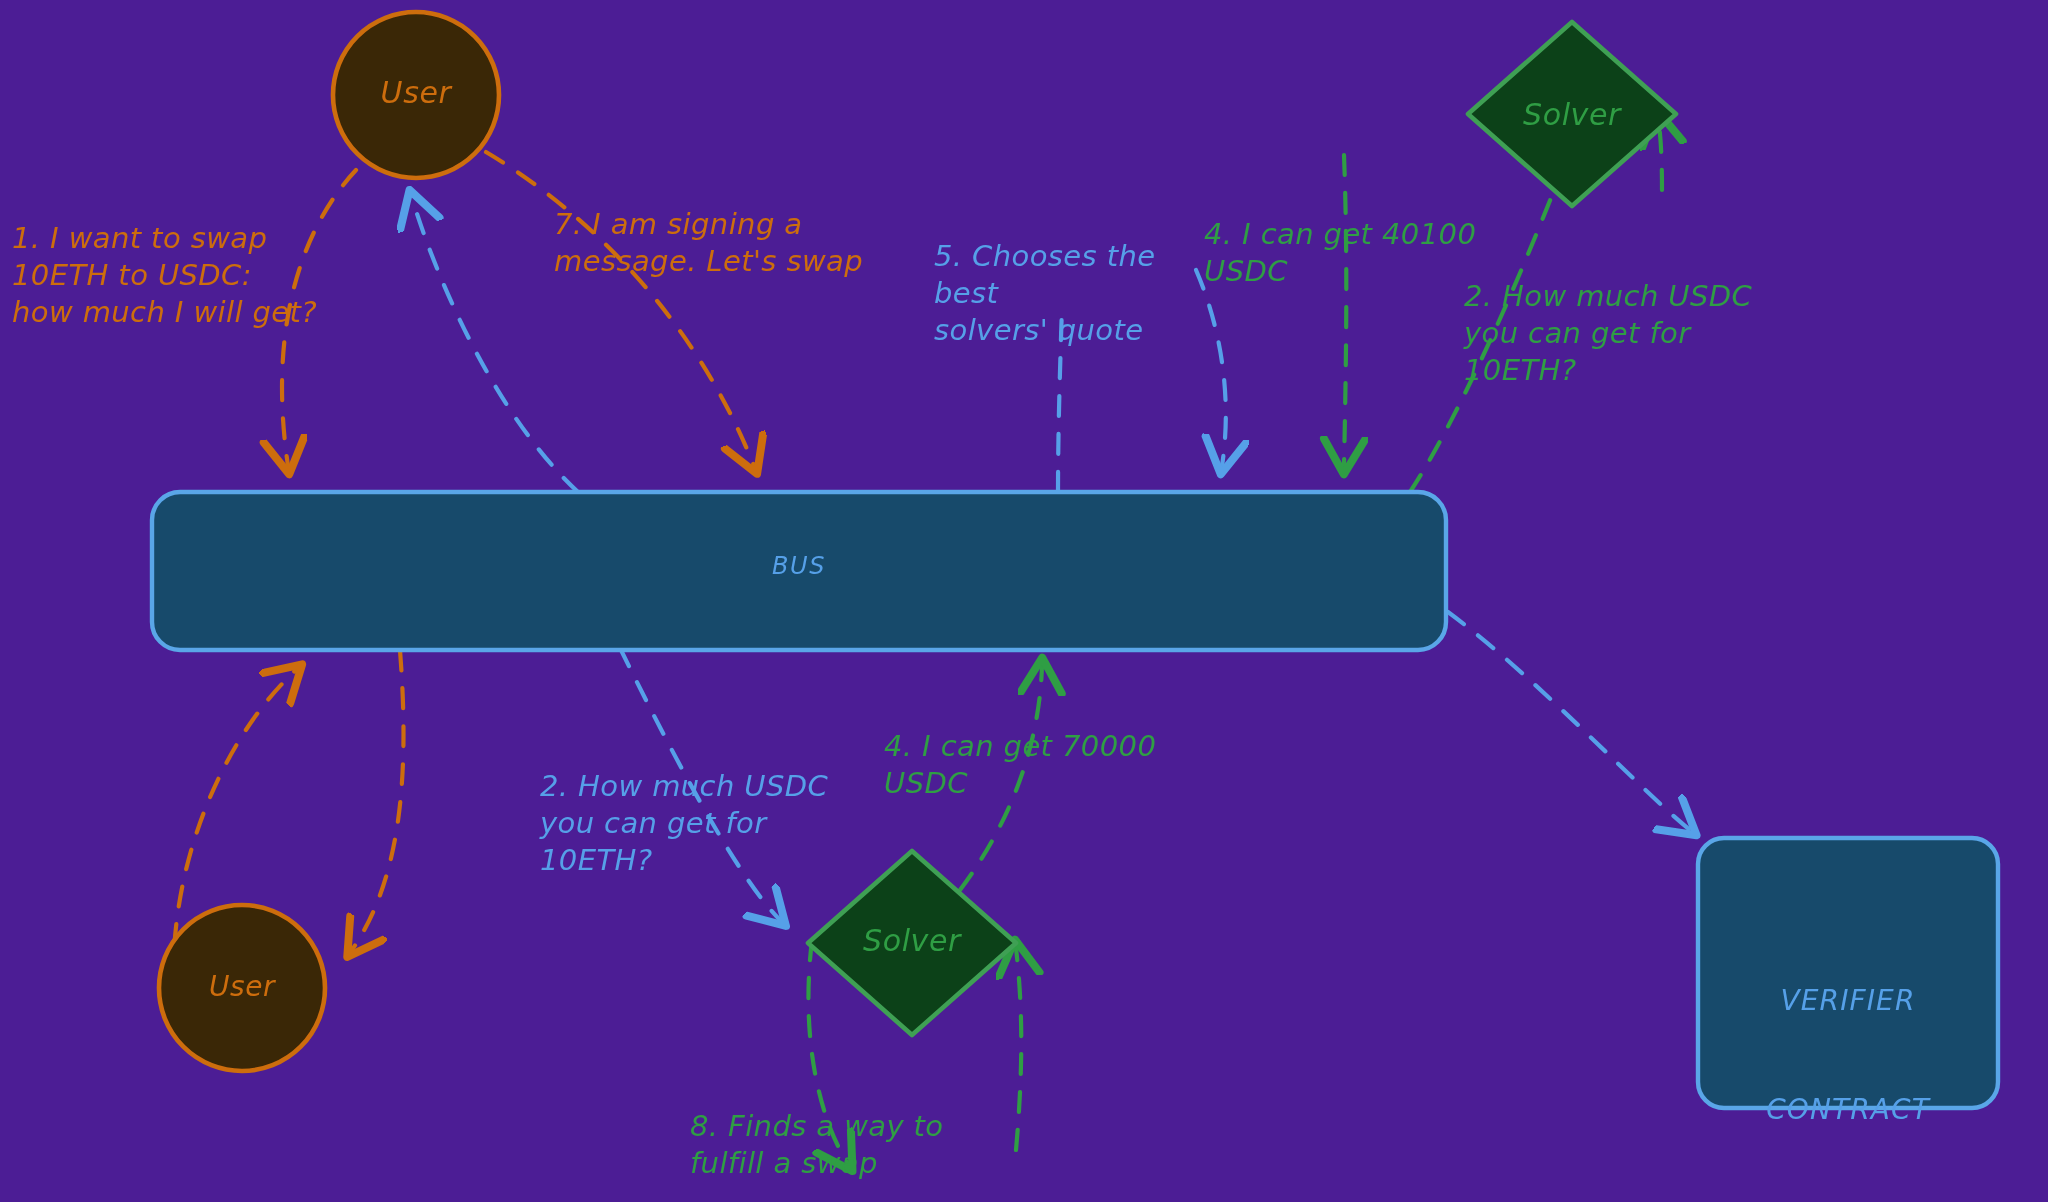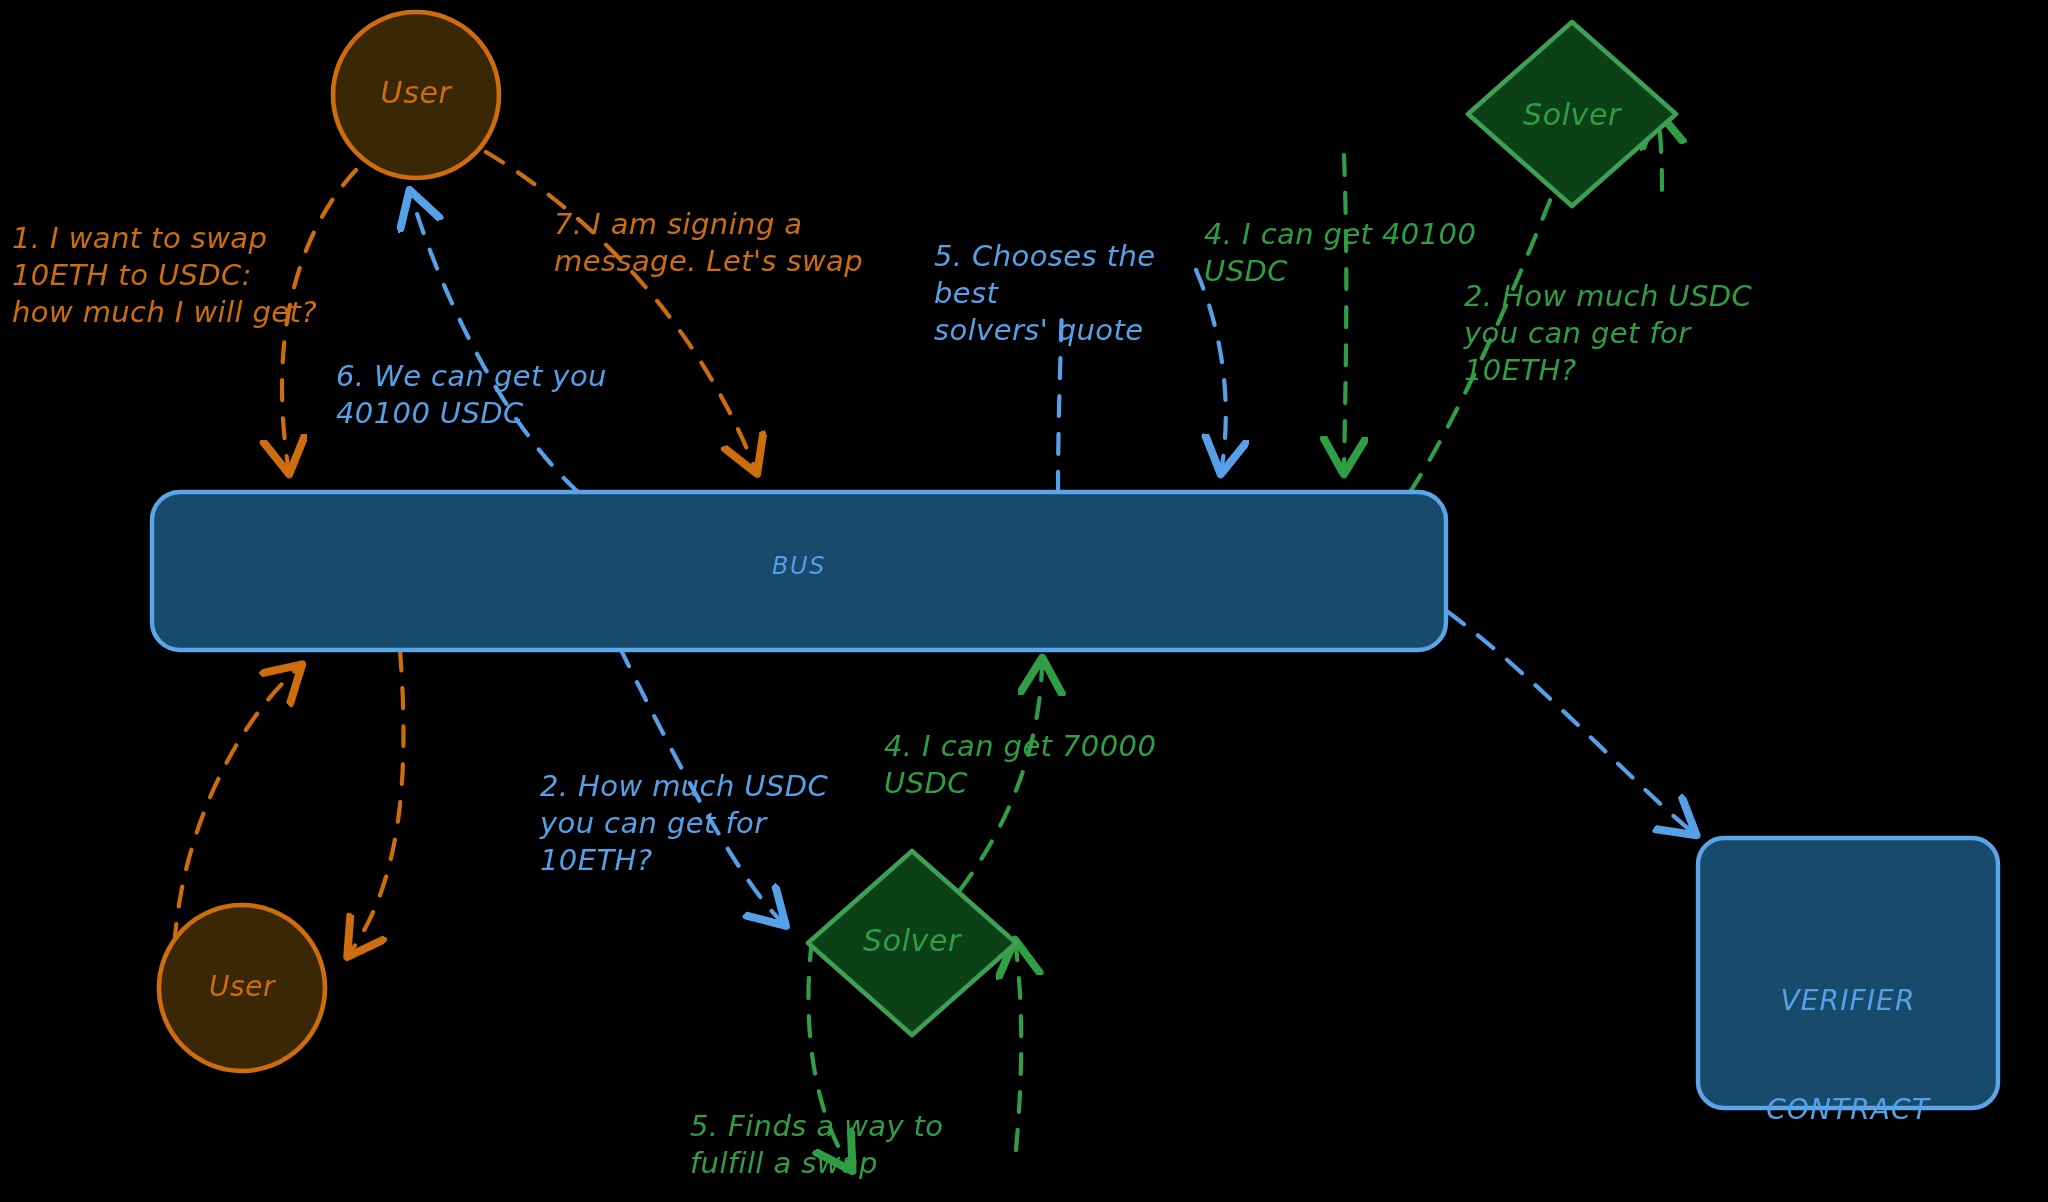--- a/index.html
+++ b/index.html
@@ -4,21 +4,21 @@
 <style>
   html, body {
     margin: 0;
     padding: 0;
     background: #121212;
   }
   #stage {
     position: relative;
     width: 2048px;
     height: 1202px;
-    background: #000000;
+    background: #4c1d95;
     overflow: hidden;
     font-family: "DejaVu Sans", sans-serif;
   }
   svg.layer {
     position: absolute;
     left: 0; top: 0;
     width: 2048px;
     height: 1202px;
   }
   .edge-label {
@@ -133,22 +133,20 @@
   <div class="node-label lbl-blue" style="left:1706px; top:910px; width:284px; font-size:28px; font-variant:small-caps; letter-spacing:1.1px;">
     <div>VERIFIER</div>
     <div>CONTRACT</div>
     <div style="font-variant:normal; letter-spacing:0.3px;">(intents.near)</div>
   </div>
 
   <div class="edge-label lbl-orange" style="left:12px; top:220px; width:340px; text-align:left;">1. I want to swap
 10ETH to USDC:
 how much I will get?</div>
 
-  <div class="edge-label lbl-blue" style="left:336px; top:358px; width:320px;">6. We can get you
-40100 USDC</div>
 
   <div class="edge-label lbl-orange" style="left:554px; top:206px; width:340px;">7. I am signing a
 message. Let's swap</div>
 
   <div class="edge-label lbl-blue" style="left:934px; top:238px; width:256px;">5. Chooses the
 best
 solvers' quote</div>
 
   <div class="edge-label lbl-green" style="left:1204px; top:216px; width:300px;">4. I can get 40100
 USDC</div>
@@ -157,17 +155,17 @@
 you can get for
 10ETH?</div>
 
   <div class="edge-label lbl-blue" style="left:540px; top:768px; width:300px;">2. How much USDC
 you can get for
 10ETH?</div>
 
   <div class="edge-label lbl-green" style="left:884px; top:728px; width:310px;">4. I can get 70000
 USDC</div>
 
-  <div class="edge-label lbl-green" style="left:690px; top:1108px; width:300px;">5. Finds a way to
+  <div class="edge-label lbl-green" style="left:690px; top:1108px; width:300px;">8. Finds a way to
 fulfill a swap</div>
 
 
 </div>
 
 </body></html>

